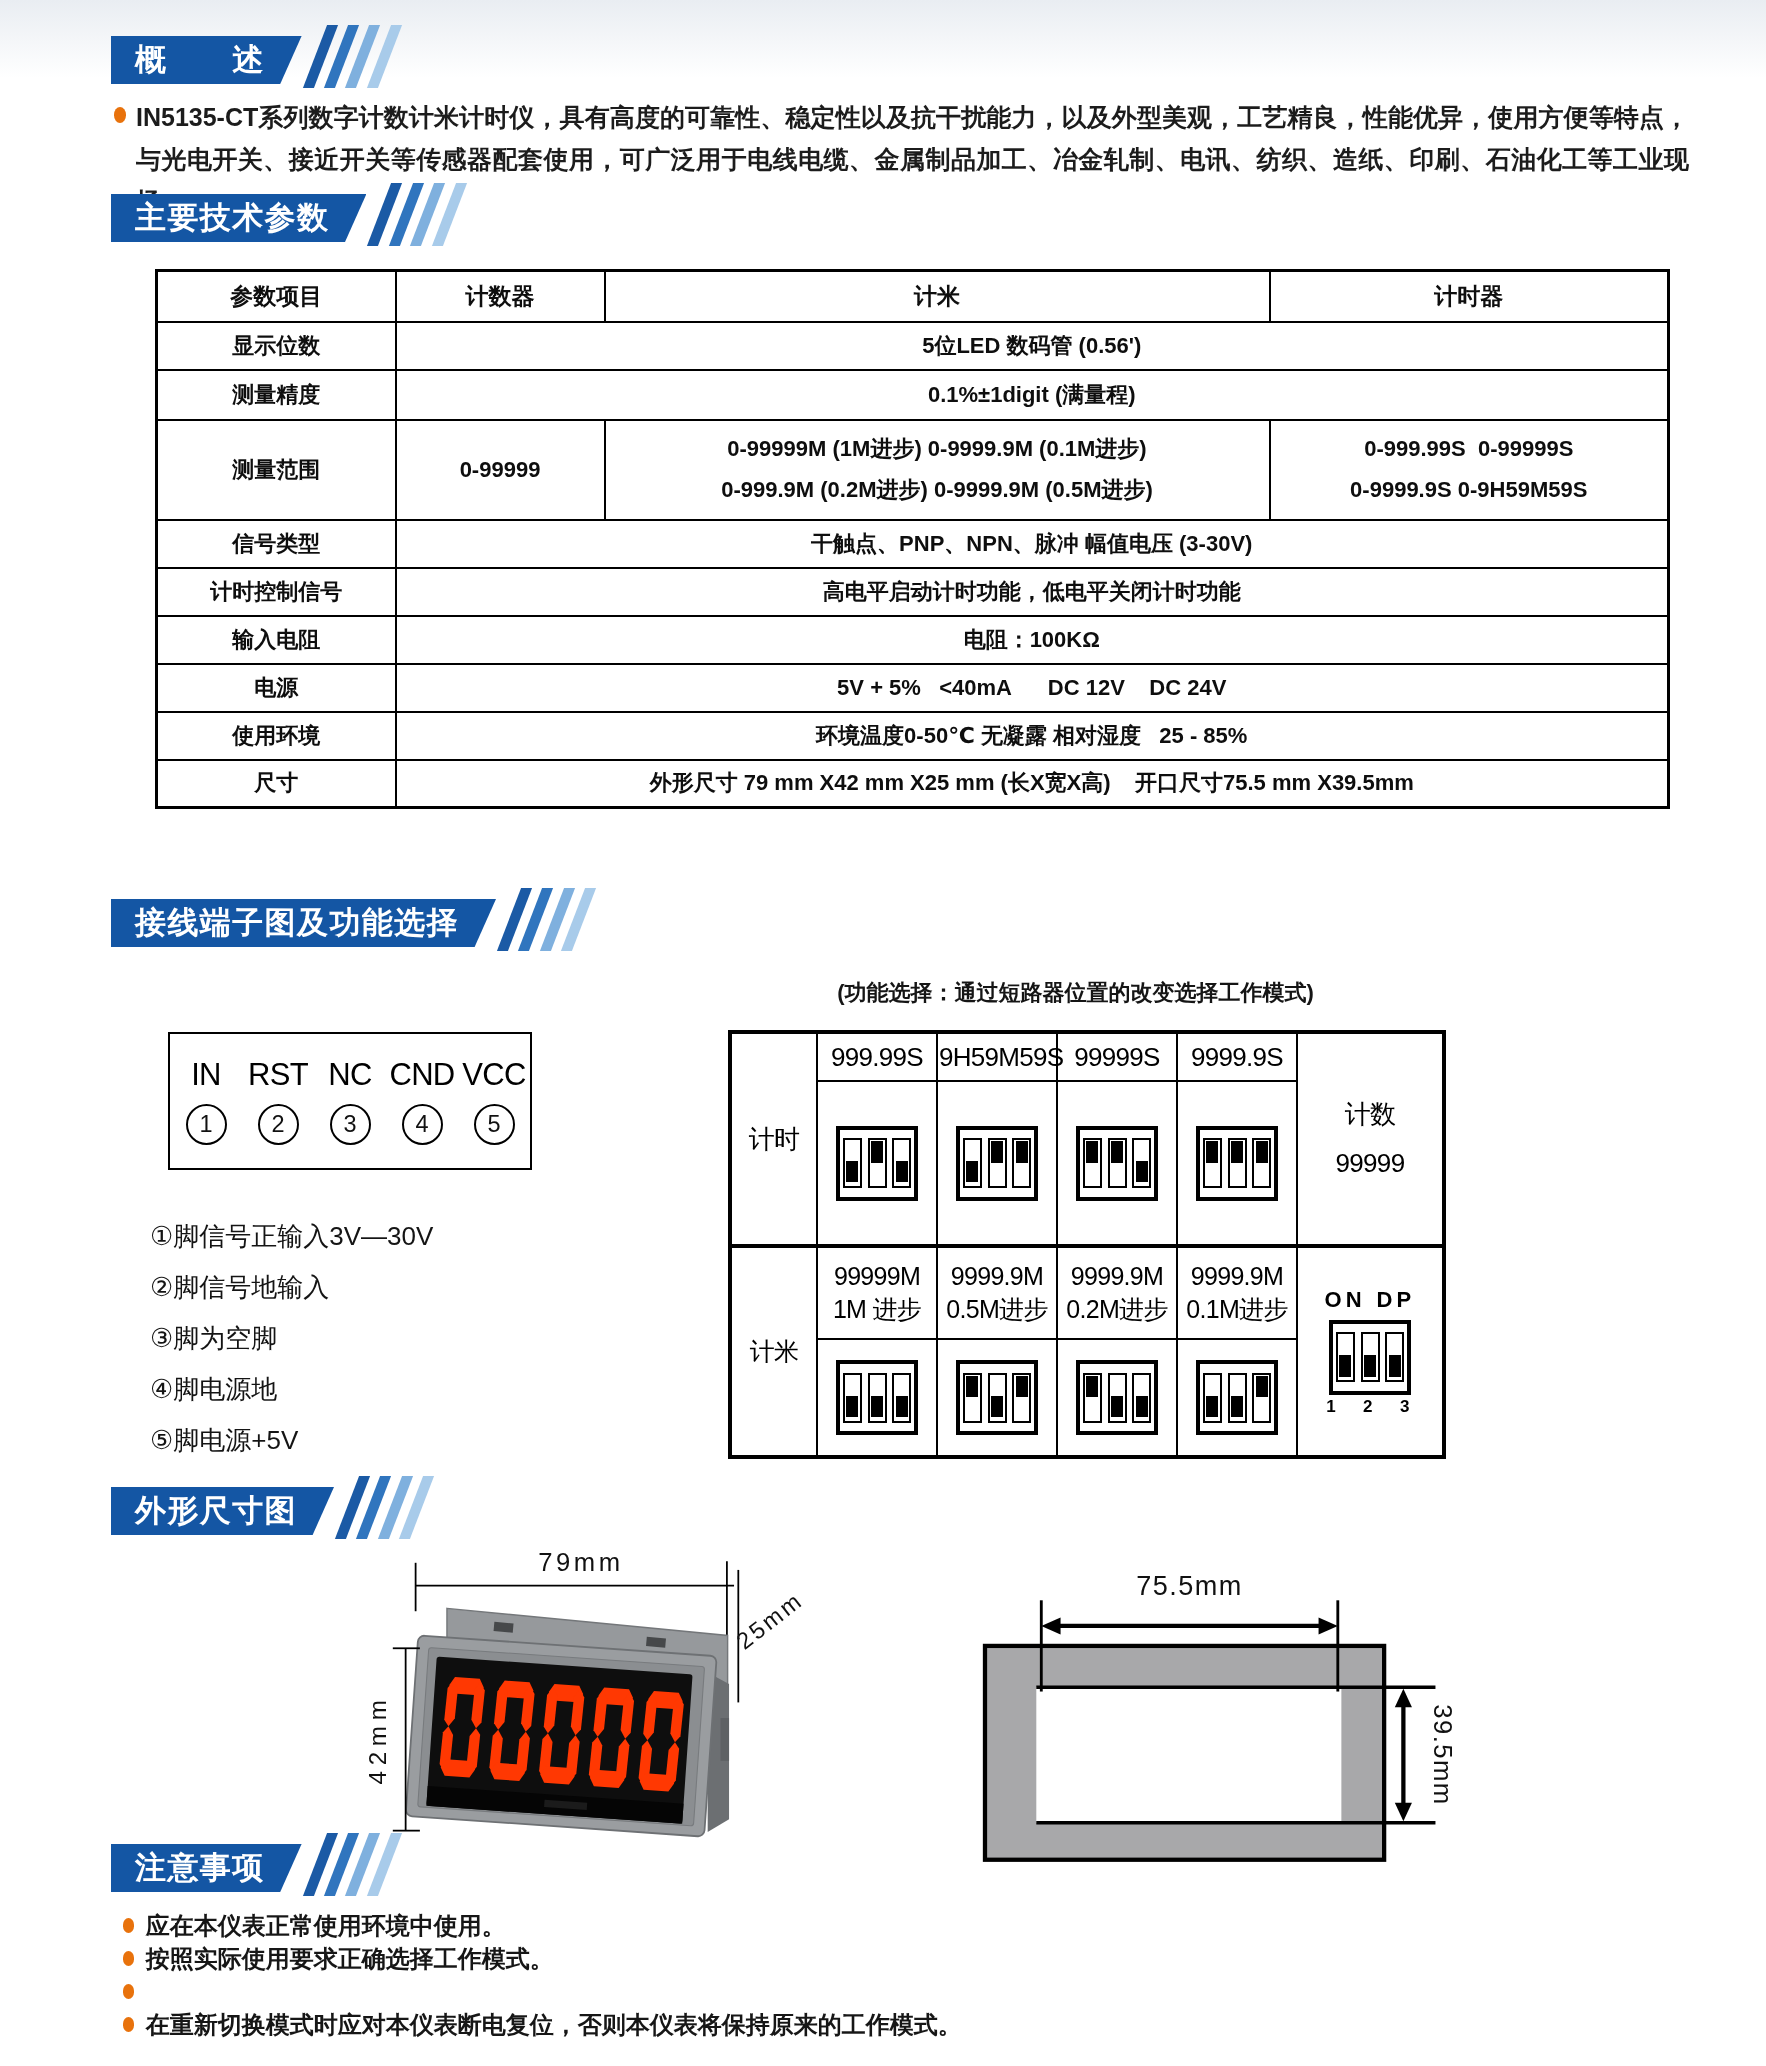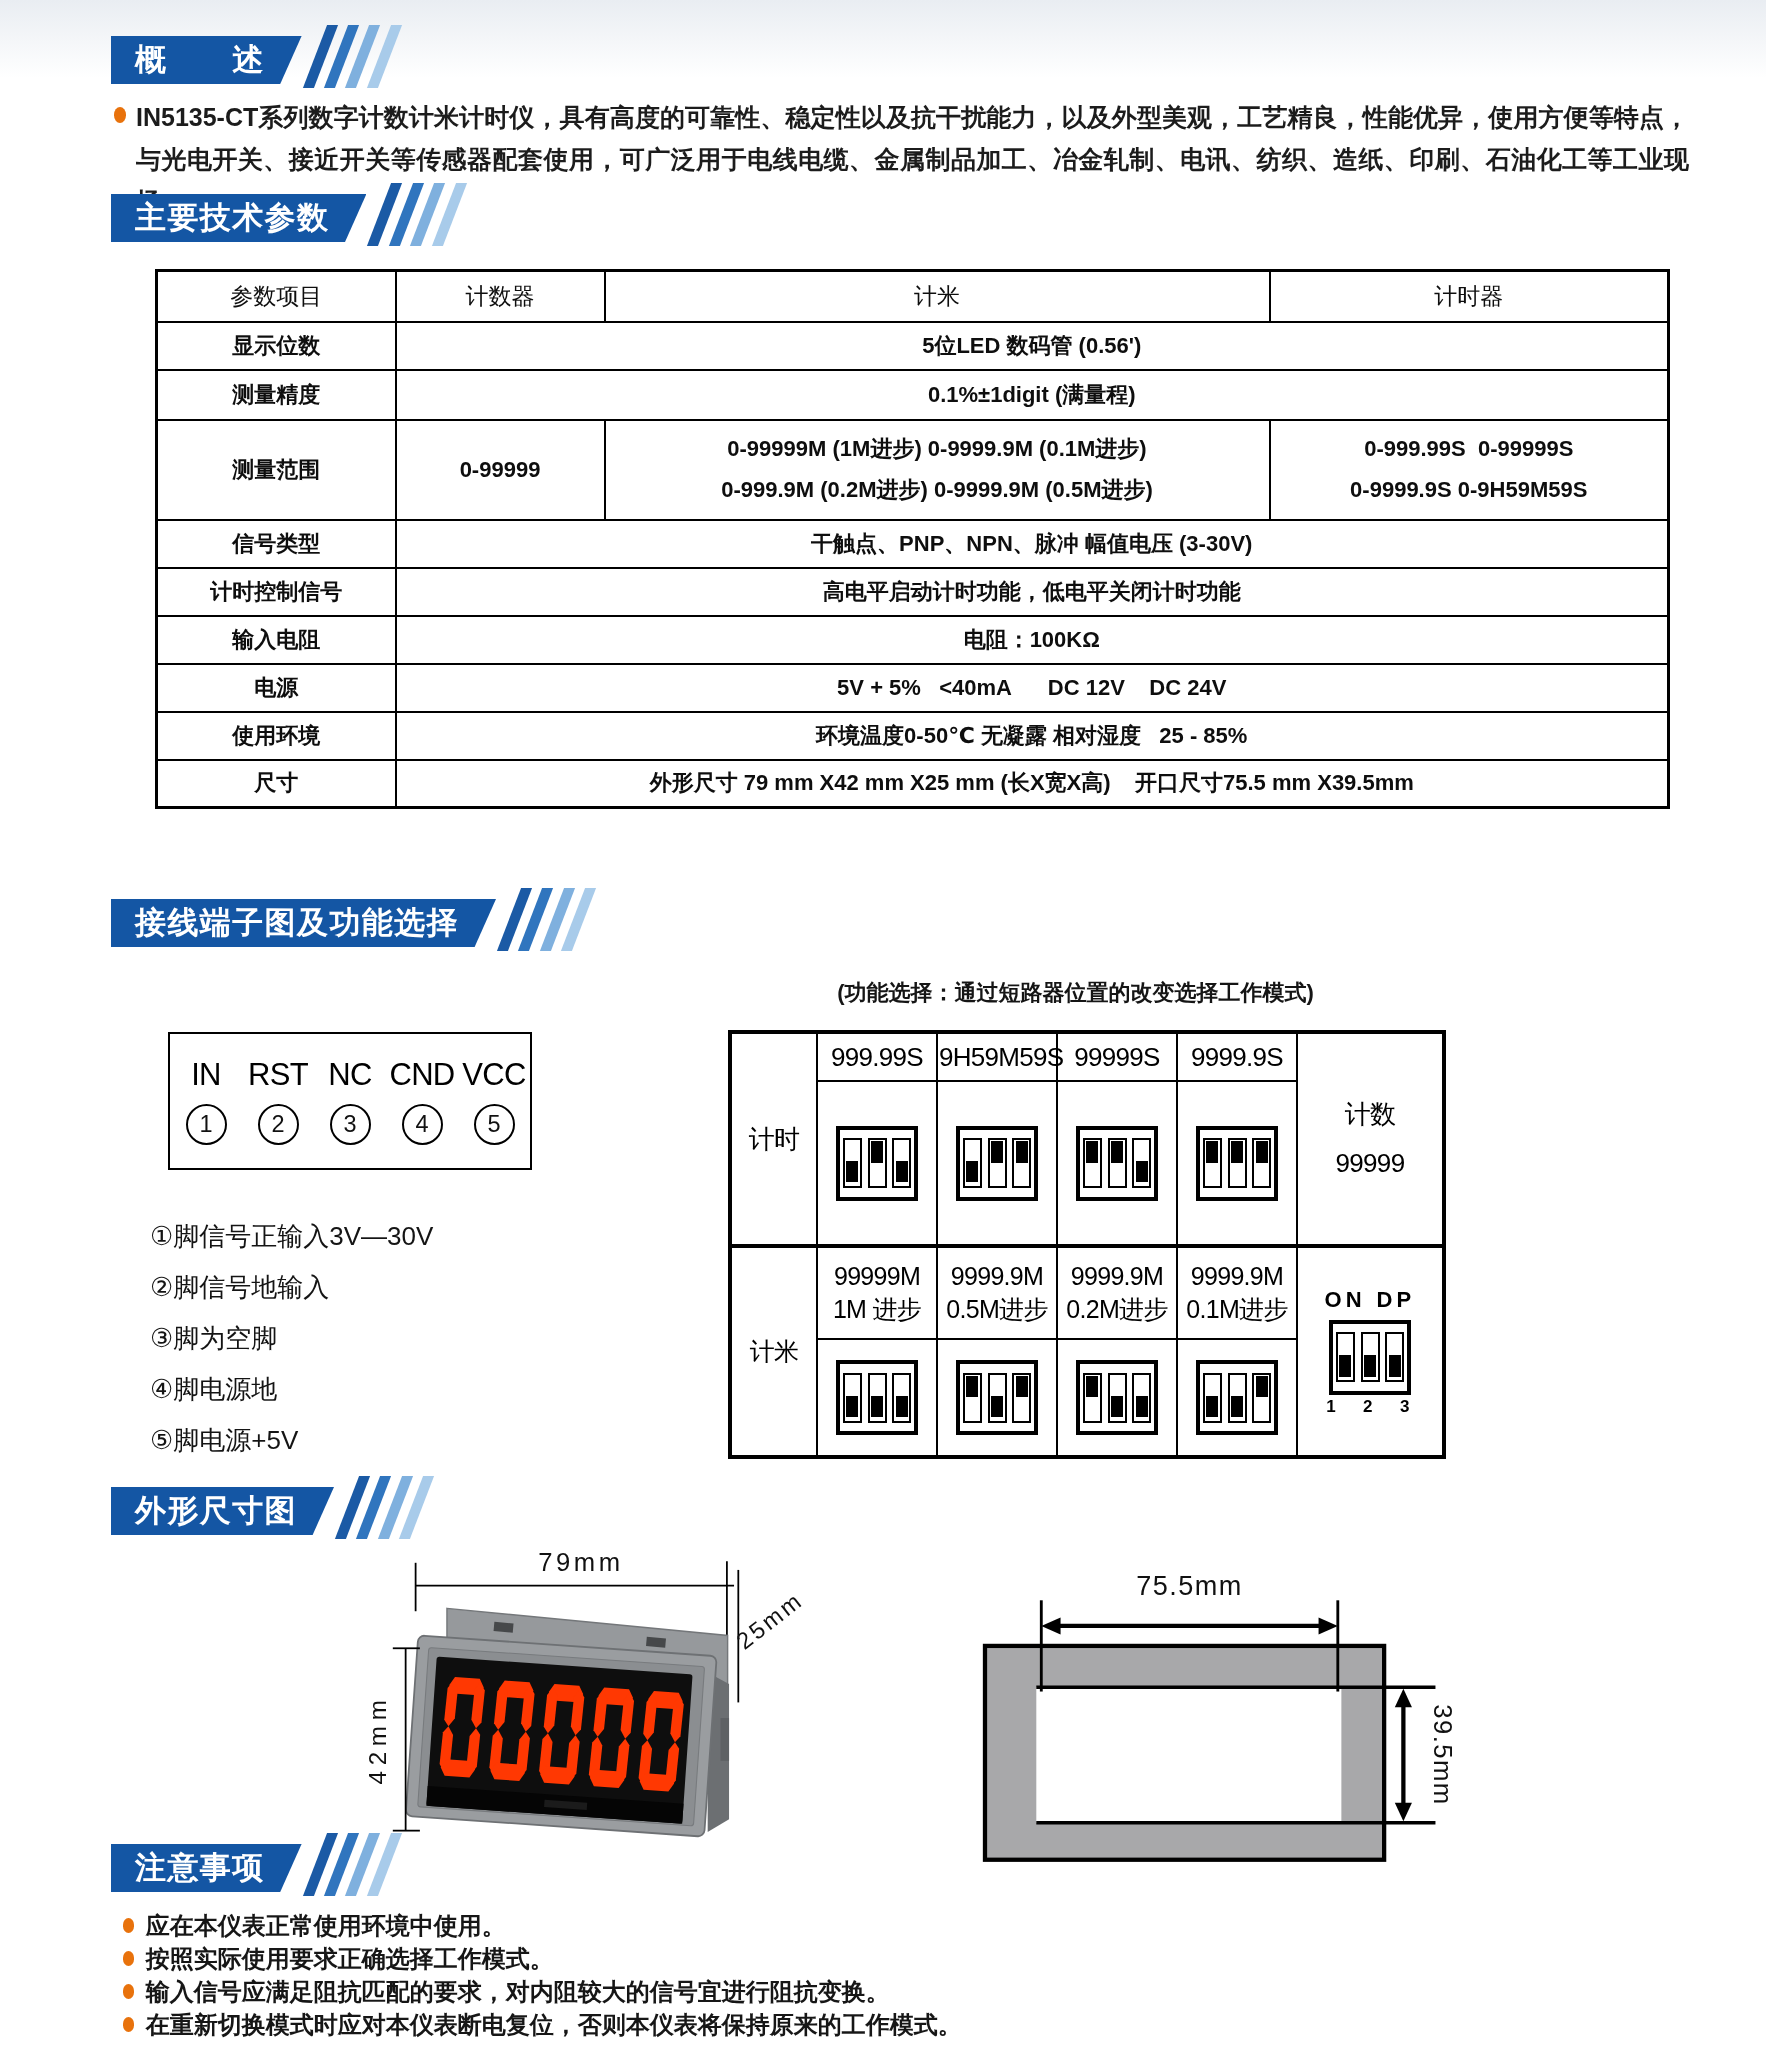--- a/index.html
+++ b/index.html
@@ -30,21 +30,21 @@
   
   .overview-wrap { position:absolute; left:114px; top:97px; width:1575px; display:flex; }
   .o-bullet { width:12px; height:15.7px; border-radius:50%; background:#E8720C; margin:10px 10px 0 0; flex:none; }
   .overview-text { font-size:25px; line-height:1.67; font-weight:600; color:#1c1c1c; text-align:justify; }
 
   
   table.spec { position:absolute; left:155px; top:269px; border-collapse:collapse;
     table-layout:fixed; width:1512px; border:3.6px solid #000; }
   table.spec td { border:2.8px solid #000; text-align:center; vertical-align:middle;
     font-size:22px; font-weight:700; color:#0e0e0e; white-space:pre-wrap; padding:0 4.3px; }
-  table.spec tr.hdr td { font-weight:normal; font-size:23px; }
+  table.spec tr.hdr td { font-weight:bold; font-size:23px; }
   td.two-line { line-height:1.85; font-size:22px; }
 
   
   .fn-caption { position:absolute; left:755px; top:978px; width:641px;
     text-align:center; font-size:22px; font-weight:600; color:#151515; }
 
   .terminal-box { position:absolute; left:168px; top:1032px; width:360px; height:134px;
     border:2.8px solid #000; background:#fff; display:flex; align-items:center; }
   .term-col { flex:1; display:flex; flex-direction:column; align-items:center; gap:11.4px; }
   .term-label { font-size:31px; font-weight:500; color:#000; letter-spacing:-0.7px; }
@@ -457,20 +457,19 @@
   <div class="note-line">
     <div class="n-bullet"></div>
     <div class="note-text">应在本仪表正常使用环境中使用。</div>
   </div>
   <div class="note-line">
     <div class="n-bullet"></div>
     <div class="note-text">按照实际使用要求正确选择工作模式。</div>
   </div>
   <div class="note-line">
     <div class="n-bullet"></div>
-    <div class="note-text">输入信号应满足阻抗匹配的要求，对内阻较大的信号宜进行阻抗变换。</div>
   </div>
   <div class="note-line">
     <div class="n-bullet"></div>
     <div class="note-text">在重新切换模式时应对本仪表断电复位，否则本仪表将保持原来的工作模式。</div>
   </div>
 </div>
 
 
 </body></html>

